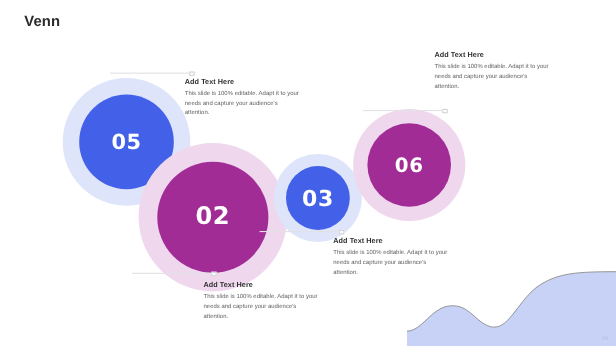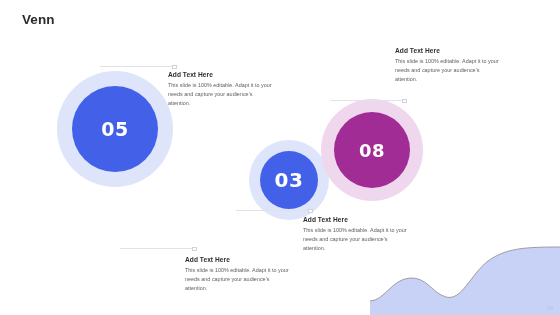--- a/index.html
+++ b/index.html
@@ -174,32 +174,38 @@
 
   <div id="page-number">09</div>
 
   <div id="node-01" class="venn-node">
     <div class="venn-ring"></div>
     <div class="venn-core">
       <span class="venn-num">05</span>
     </div>
   </div>
 
+  <div id="node-02" class="venn-node">
+    <div class="venn-ring"></div>
+    <div class="venn-core">
+      <span class="venn-num">02</span>
+    </div>
+  </div>
 
   <div id="node-03" class="venn-node">
     <div class="venn-ring"></div>
     <div class="venn-core">
       <span class="venn-num">03</span>
     </div>
   </div>
 
   <div id="node-04" class="venn-node">
     <div class="venn-ring"></div>
     <div class="venn-core">
-      <span class="venn-num">08</span>
+      <span class="venn-num">06</span>
     </div>
   </div>
 
   <div id="leader-1" class="leader"></div>
   <div id="dot-1" class="leader-dot"></div>
 
   <div id="leader-2" class="leader"></div>
   <div id="dot-2" class="leader-dot"></div>
 
   <div id="leader-3" class="leader"></div>

